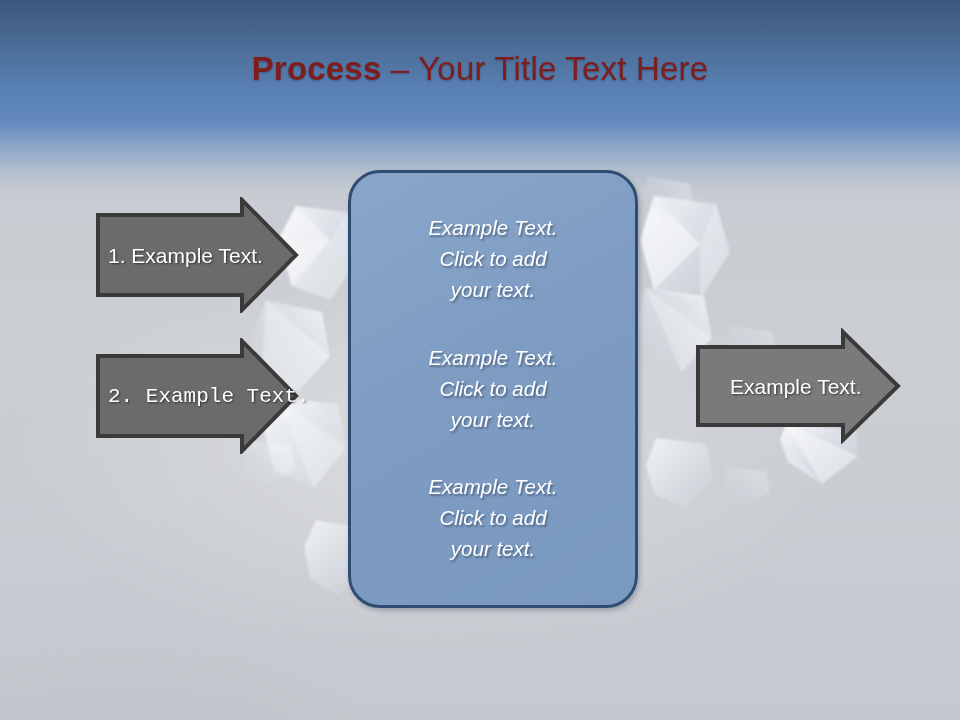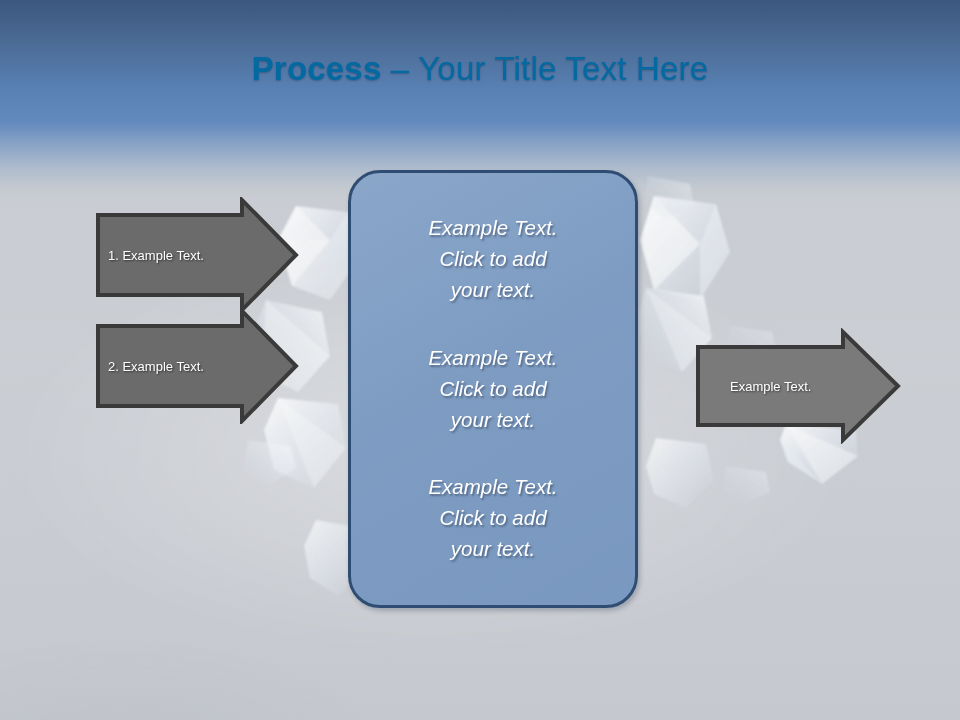--- a/index.html
+++ b/index.html
@@ -43,49 +43,49 @@
       radial-gradient(ellipse 400px 220px at 120px 640px, rgba(170,176,186,.25), rgba(0,0,0,0) 70%);
   }
 
   
   .crystals { position:absolute; left:0; top:0; width:960px; height:720px; }
 
   
   .title {
     position:absolute; left:0; top:48px; width:960px;
     text-align:center;
-    color:#0369a1;
+    color:#7f1d1d;
     font-size:33px;
     line-height:42px;
     letter-spacing:.2px;
     white-space:pre;
     text-shadow:0 1px 2px rgba(20,35,60,.35);
   }
   .title b { font-weight:bold; }
   .title span.reg { font-weight:normal; }
 
   
   .arrow {
     position:absolute;
     color:#ffffff;
-    font-size:13px;
+    font-size:21px;
     line-height:1;
     white-space:nowrap;
     text-shadow:1px 1px 2px rgba(0,0,0,.55);
     display:flex;
     align-items:center;
   }
   .arrow .svgwrap { position:absolute; left:0; top:0; }
   .arrow .lbl {
     position:relative;
     z-index:2;
   }
 
   .arrow-1 { left:95px;  top:197px; width:204px; height:116px; }
-  .arrow-2 { left:95px;  top:308px; width:204px; height:116px; }
+  .arrow-2 { left:95px;  top:338px; width:204px; height:116px;font-family:Liberation Mono, monospace; }
   .arrow-3 { left:95px;  top:450px; width:204px; height:116px; }
   .arrow-4 { left:695px; top:328px; width:206px; height:116px; }
 
   .arrow-1 .lbl, .arrow-2 .lbl, .arrow-3 .lbl { margin-left:13px; }
   .arrow-4 .lbl { margin-left:35px; }
 
   
   .centerbox {
     position:absolute;
     left:348px; top:170px;

